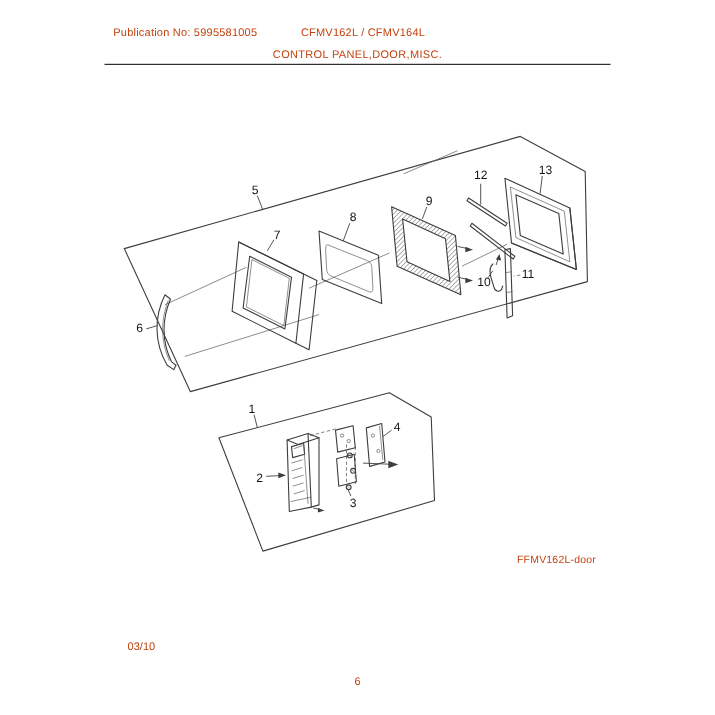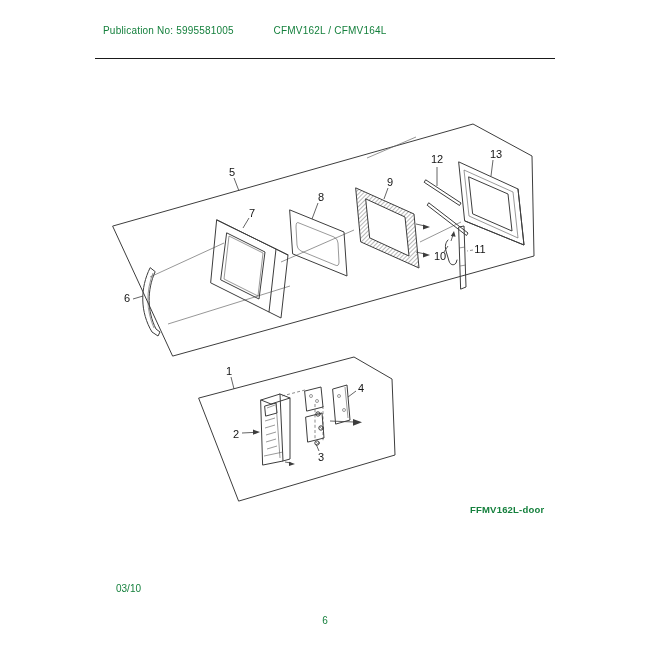--- a/index.html
+++ b/index.html
@@ -1,42 +1,43 @@
 <!DOCTYPE html>
 <html><head>
 <meta charset="utf-8">
 <style>
   html,body{margin:0;padding:0;background:#fff;}
   .page{
     position:relative;width:650px;height:650px;background:#ffffff;overflow:hidden;
-    font-family:"Liberation Sans","DejaVu Sans",sans-serif;color:#15803d;
+    font-family:"Liberation Sans","DejaVu Sans",sans-serif;color:#c2410c;
   }
   .pub-no{position:absolute;left:103px;top:25px;font-size:10px;letter-spacing:.2px;}
   .models{position:absolute;left:0;top:25px;width:660px;text-align:center;font-size:10px;letter-spacing:.2px;}
   .section-title{position:absolute;left:0;top:45px;width:650px;text-align:center;font-size:10px;letter-spacing:.3px;}
   .header-rule{position:absolute;left:95px;top:58px;width:460px;height:0;border-top:1.6px solid #1a1a1a;}
-  .drawing-tag{position:absolute;left:470px;top:504px;font-size:9.5px;letter-spacing:.2px;font-weight:bold;}
+  .drawing-tag{position:absolute;left:470px;top:504px;font-size:9.5px;letter-spacing:.2px;}
   .footer-date{position:absolute;left:116px;top:583px;font-size:10px;}
   .footer-page{position:absolute;left:0;top:615px;width:650px;text-align:center;font-size:10px;}
   svg.diagram{position:absolute;left:0;top:0;}
   .ln{stroke:#3d3d3d;stroke-width:1;fill:none;stroke-linejoin:round;stroke-linecap:round;}
   .thin{stroke:#555;stroke-width:.6;fill:none;}
   .axis{stroke:#6a6a6a;stroke-width:.7;fill:none;}
   .leader{stroke:#3d3d3d;stroke-width:.8;fill:none;}
   .dash{stroke:#5a5a5a;stroke-width:.7;fill:none;stroke-dasharray:3 2.2;}
   .callout{font-family:"Liberation Sans","DejaVu Sans",sans-serif;font-size:11px;fill:#141414;}
   .fillhead{fill:#3d3d3d;stroke:none;}
 </style>
 </head>
 <body>
 
 <div class="page">
 
   <div class="pub-no">Publication No: 5995581005</div>
   <div class="models">CFMV162L / CFMV164L</div>
+  <div class="section-title">CONTROL PANEL,DOOR,MISC.</div>
   <div class="header-rule"></div>
 
   <svg class="diagram" width="650" height="650" viewBox="0 0 650 650">
     <defs>
       <pattern id="hatch" width="3" height="3" patternUnits="userSpaceOnUse" patternTransform="rotate(45)">
         <line x1="0" y1="0" x2="0" y2="3" stroke="#4a4a4a" stroke-width=".8"></line>
       </pattern>
     </defs>
 
     <g>

